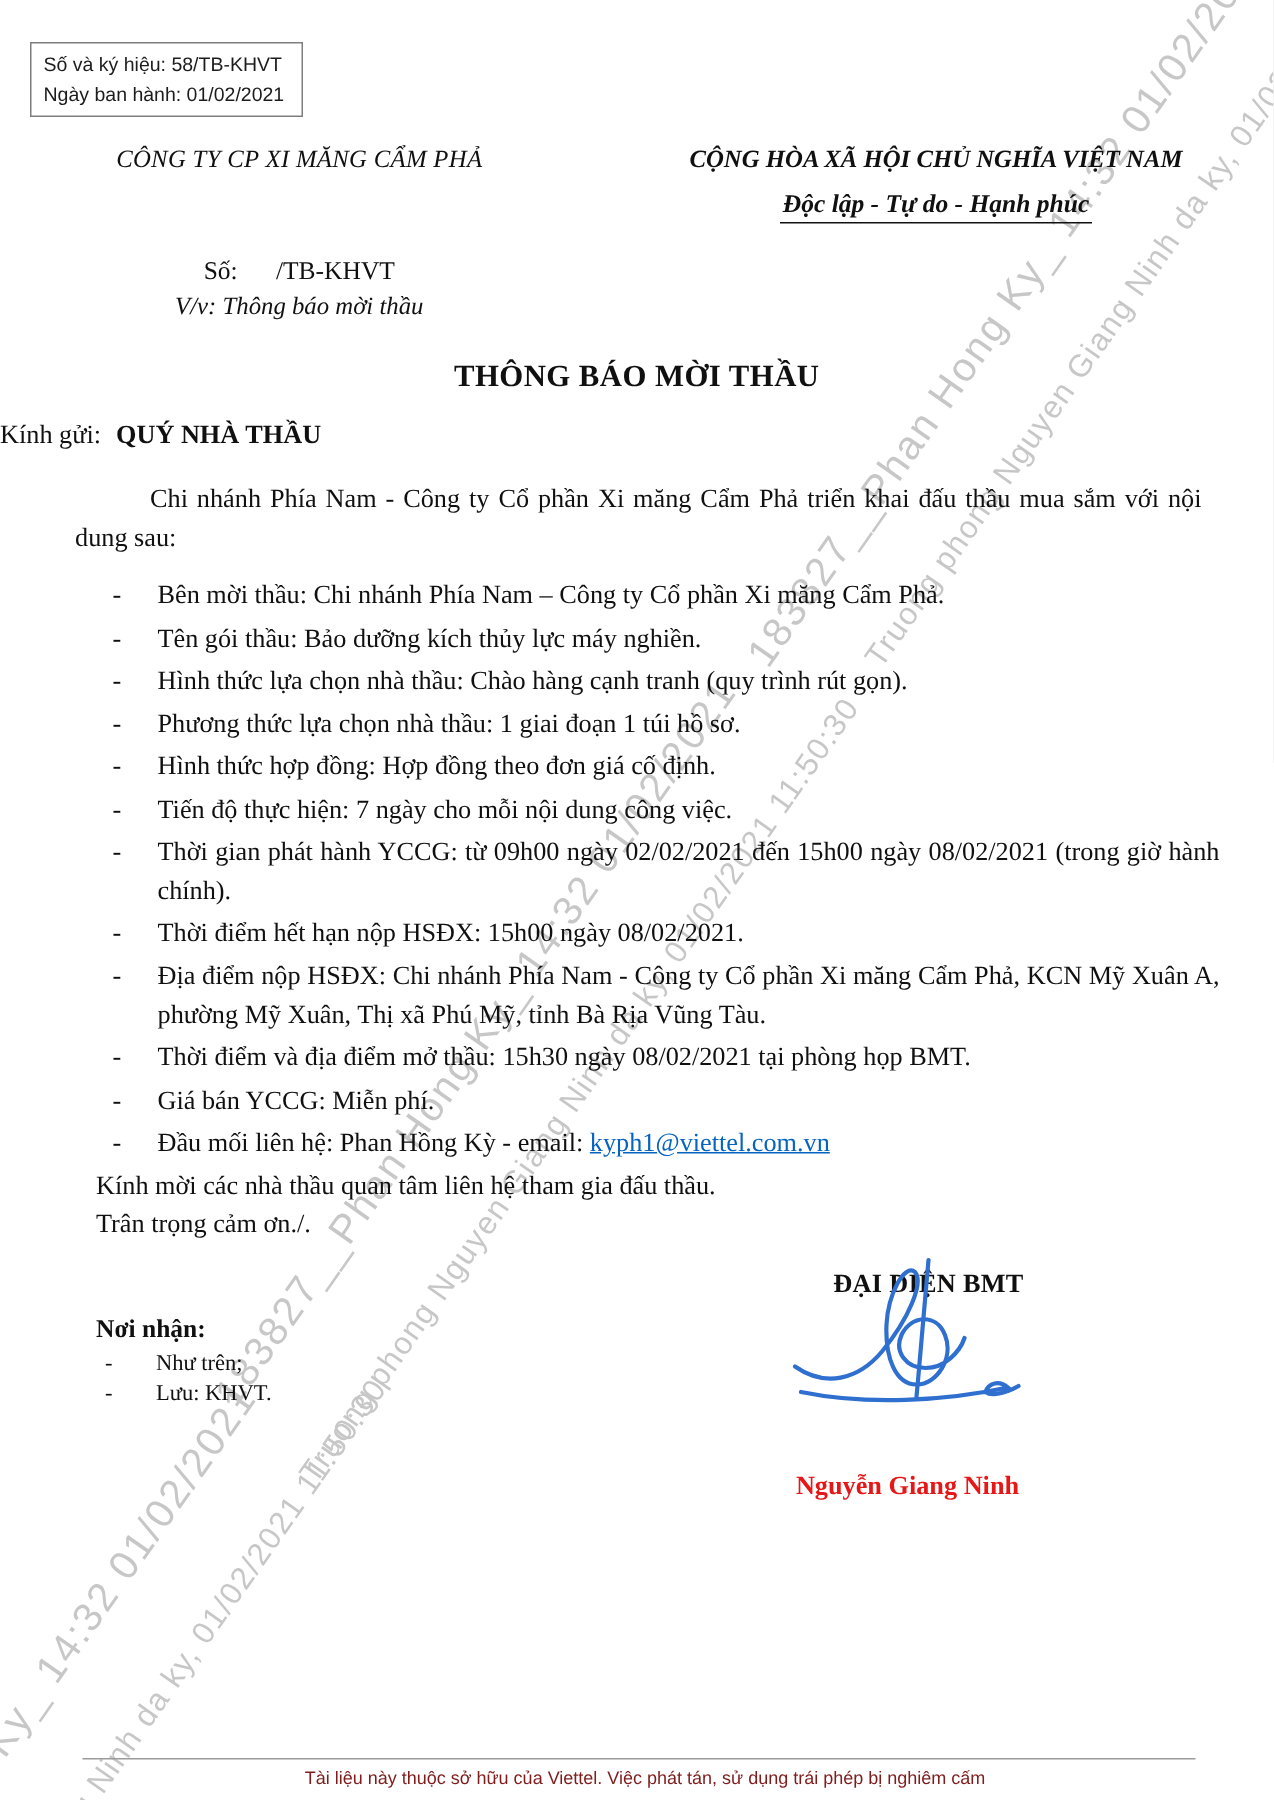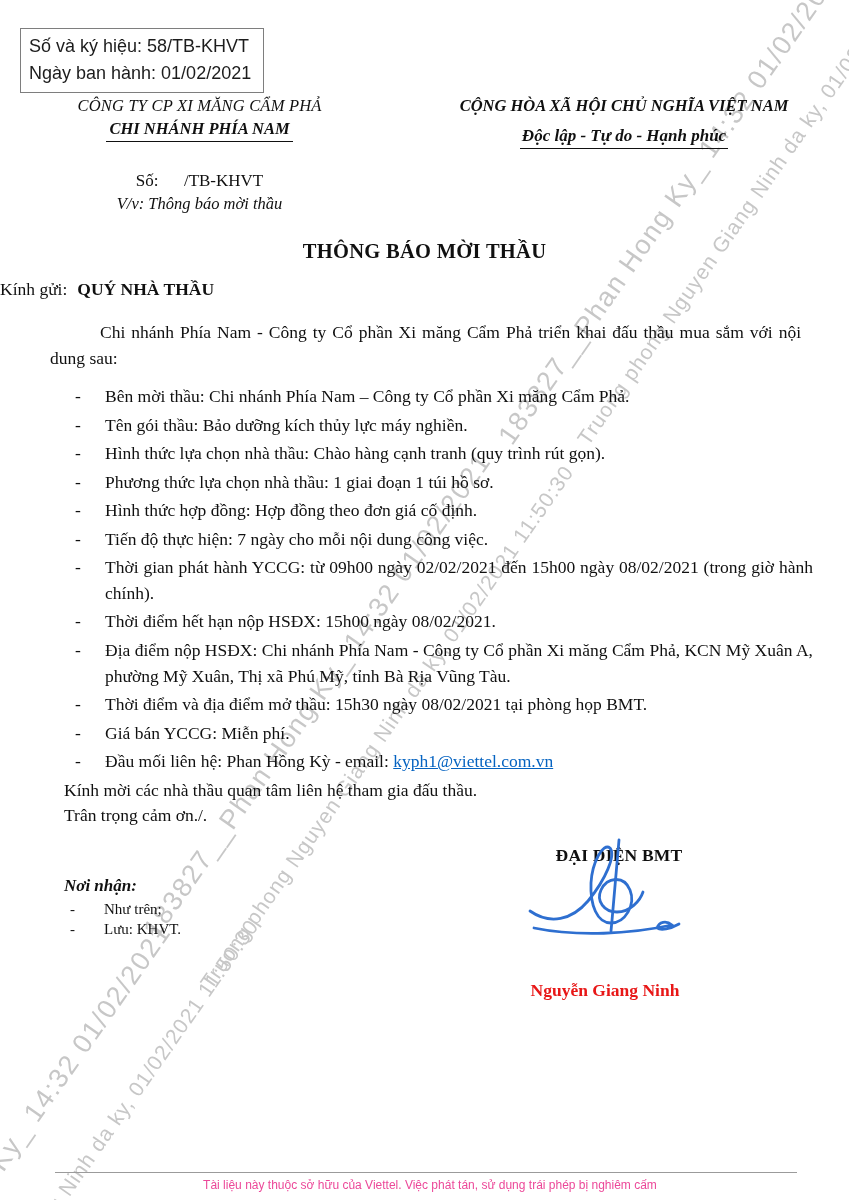--- a/index.html
+++ b/index.html
@@ -22,21 +22,21 @@
   .wm-b1{left:150px; top:921px;}
   .wm-b2{left:205px; top:976px;}
   .wm-c1{left:-170px; top:1392px;}
   .wm-c2{left:-110px; top:1430px;}
   
   .content{position:relative; z-index:2;}
   .stamp{
     position:absolute; top:28px; left:20px; background:transparent;
     border:1px solid #7e7e7e; padding:4px 12px 5px 8px;
     font-family:"Liberation Sans","DejaVu Sans",sans-serif;
-    font-size:18px; line-height:1.5; color:#1c1c1c;
+    font-size:13px; line-height:1.5; color:#1c1c1c;
   }
   .header{display:flex; padding-top:96px;font-style:italic;}
   .header-left{width:47%; text-align:center;}
   .header-right{width:53%; text-align:center;}
   .company{font-size:16.5px; letter-spacing:.2px;}
   .branch{
     display:inline-block; font-weight:bold; font-size:16.5px;
     border-bottom:1.6px solid #111; padding:1px 3px 2px; margin-top:2px;
   }
   .national1{font-weight:bold; font-size:16.5px;}
@@ -60,34 +60,34 @@
   .dash{flex:0 0 67px; padding-left:37px; box-sizing:border-box;}
   .btext{flex:1; text-align:justify;}
   a.email-link{color:#0563c1; text-decoration:underline; cursor:pointer;}
   .invite{padding-left:26px; margin-top:3px;}
   .thanks{padding-left:26px; margin-top:9px;}
   .rep{
     margin:14px 44px 0 auto; width:300px; text-align:center;
     font-weight:bold; font-size:17.5px; letter-spacing:.2px;
   }
   .recipients{margin-top:6px; padding-left:26px;}
-  .recipients-label{font-weight:bold; font-style:italic; font-size:17px;}
+  .recipients-label{font-weight:bold; font-size:17px;}
   .recipient-item{display:flex; font-size:15px; line-height:1.35;}
   .recipient-item .rdash{flex:0 0 40px; padding-left:6px; box-sizing:border-box;}
   .sig-wrap{position:absolute; left:518px; top:833px; width:210px; height:112px;}
   .sig-wrap svg{display:block;}
   .signer{
     position:absolute; left:485px; top:980px; width:240px; text-align:center;
     color:#e81717; font-weight:bold; font-size:17.5px;
   }
   .footer-line{position:absolute; left:55px; right:52px; top:1172px; border-top:1px solid #9b9b9b;}
   .footer-text{
     position:absolute; top:1178px; left:11px; right:0; text-align:center;
     font-family:"Liberation Sans","DejaVu Sans",sans-serif;
-    font-size:12px; color:#ec4899;
+    font-size:12px; color:#7f1d1d;
   }
 </style>
 </head>
 <body>
 
 <div class="page">
 
   <div class="wm wm1 wm-a1">183827__Phan Hong Ky_ 14:32 01/02/2021</div>
   <div class="wm wm2 wm-a2">Truong phong Nguyen Giang Ninh da ky, 01/02/2021 11:50:30</div>
   <div class="wm wm1 wm-b1">183827__Phan Hong Ky_ 14:32 01/02/2021</div>
@@ -98,21 +98,20 @@
   <div class="content">
 
     <div class="stamp">
       <div>Số và ký hiệu: 58/TB-KHVT</div>
       <div>Ngày ban hành: 01/02/2021</div>
     </div>
 
     <div class="header">
       <div class="header-left">
         <div class="company">CÔNG TY CP XI MĂNG CẨM PHẢ</div>
-        <div><span class="branch">CHI NHÁNH PHÍA NAM</span></div>
       </div>
       <div class="header-right">
         <div class="national1">CỘNG HÒA XÃ HỘI CHỦ NGHĨA VIỆT NAM</div>
         <div><span class="national2">Độc lập - Tự do - Hạnh phúc</span></div>
       </div>
     </div>
 
     <div class="ref-row">
       <div class="ref-left">
         <div class="ref-number">Số:      /TB-KHVT</div>

